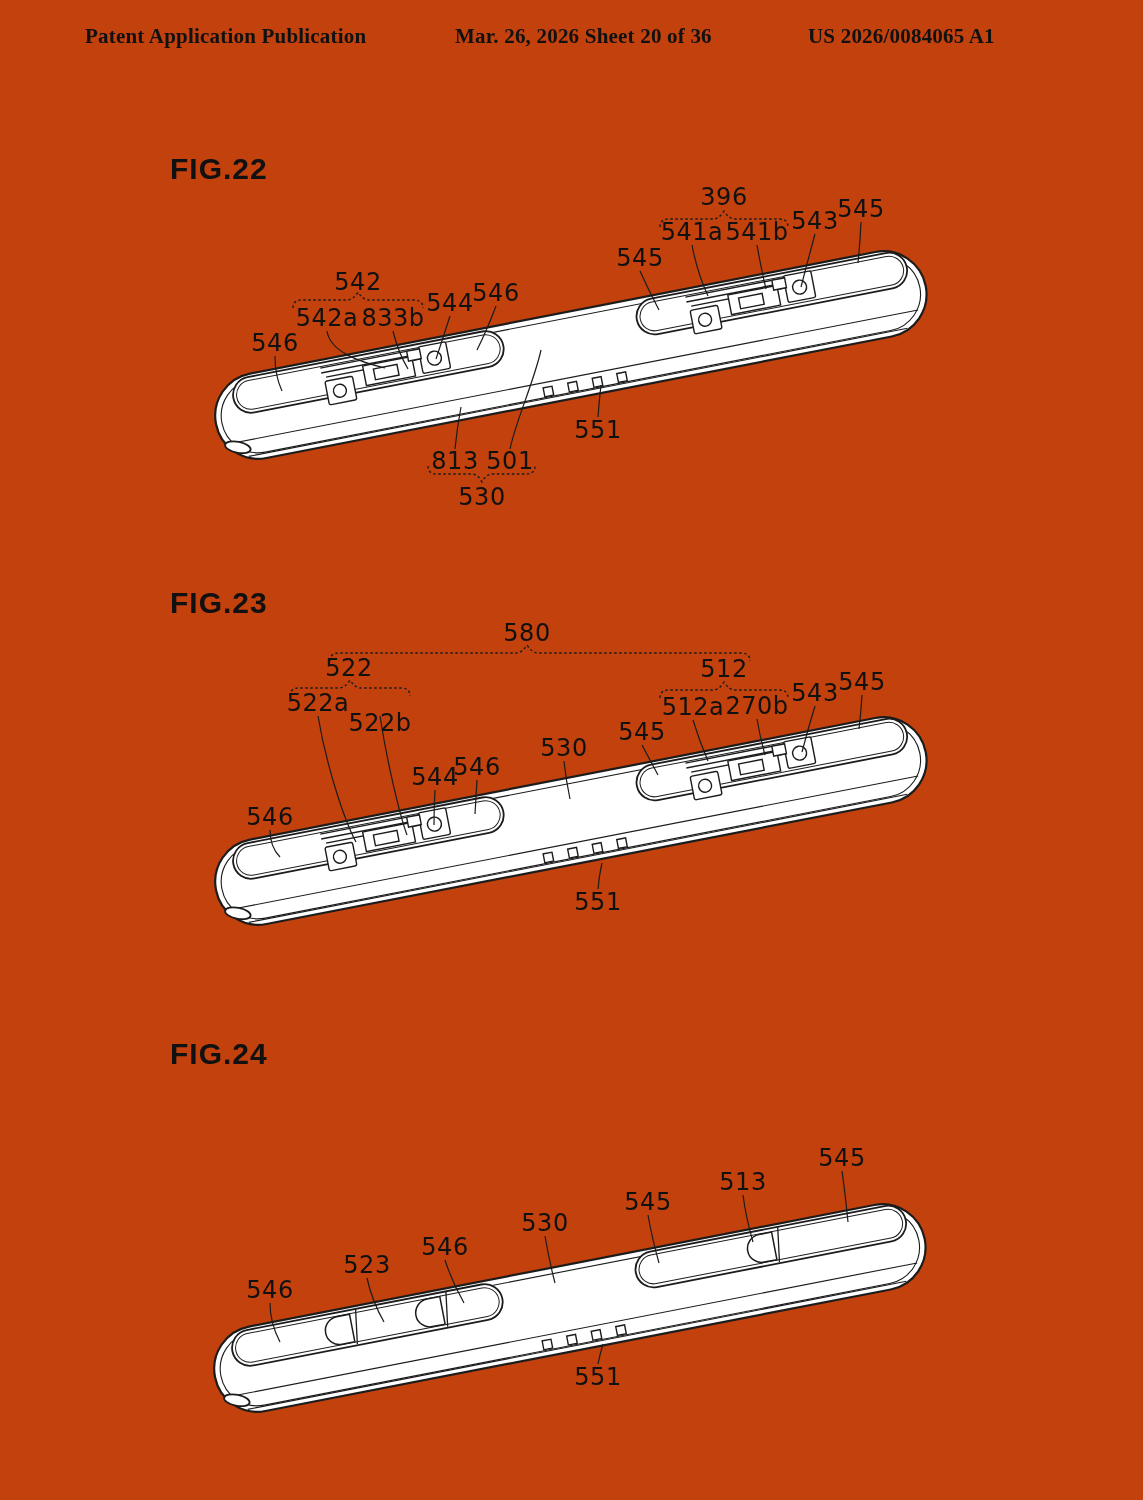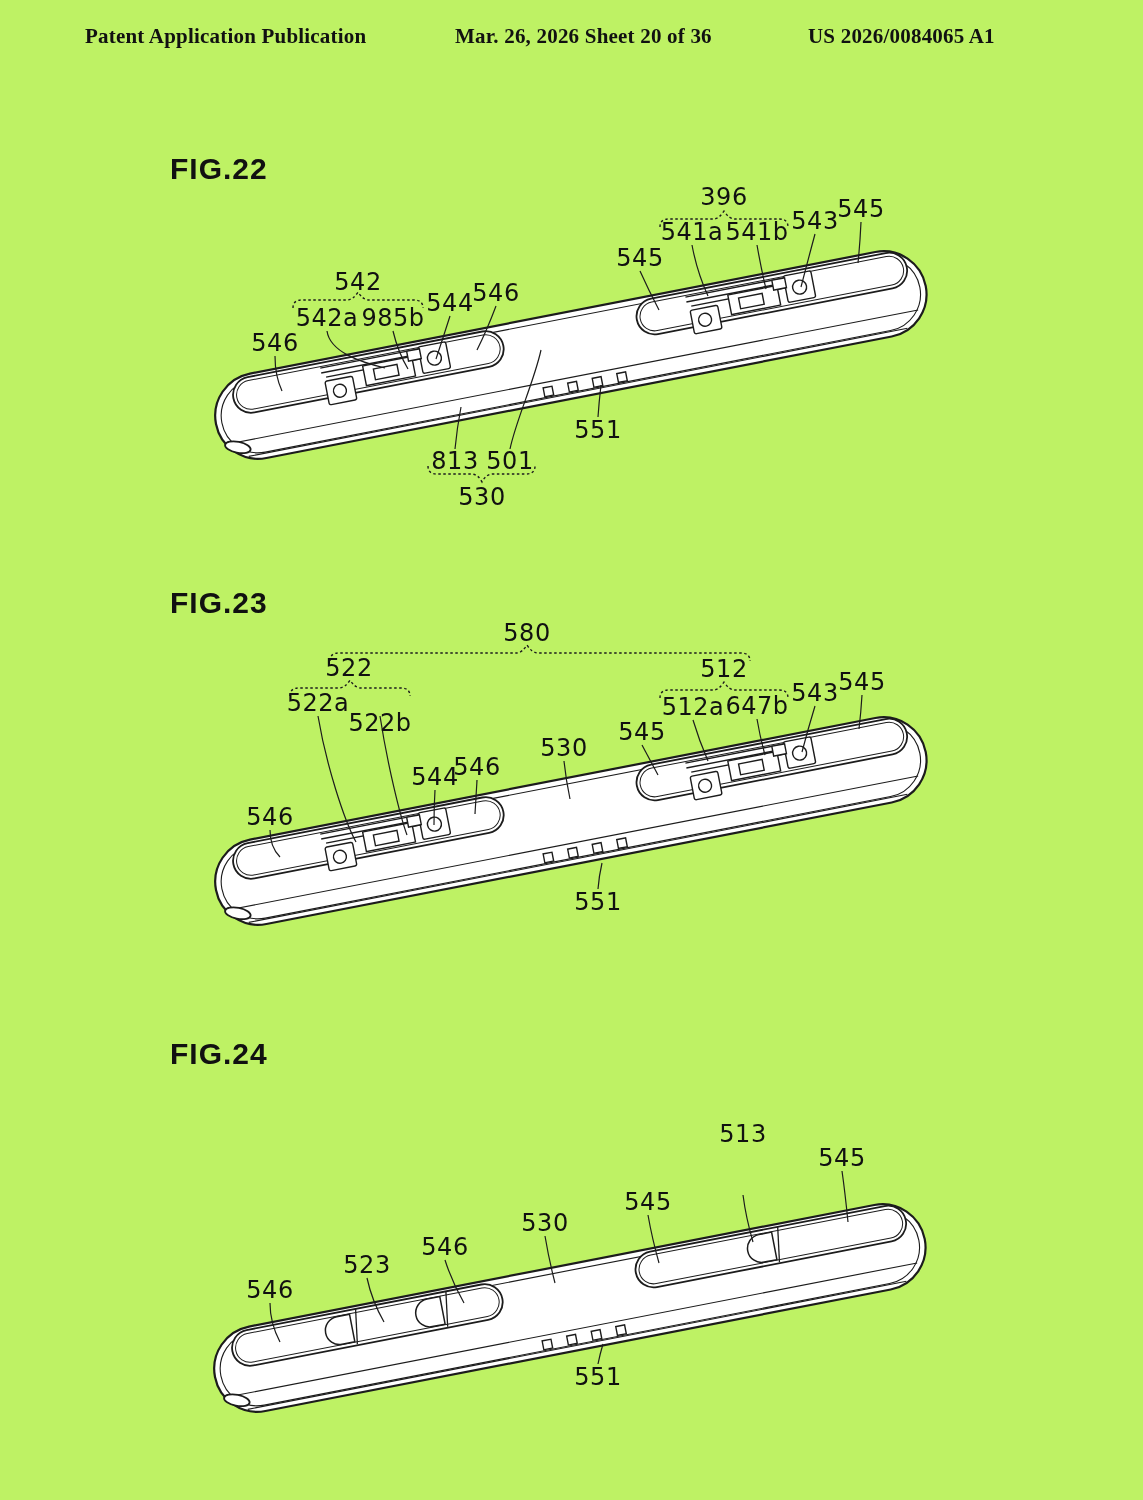--- a/index.html
+++ b/index.html
@@ -1,17 +1,17 @@
 <!DOCTYPE html>
 <html><head>
 <meta charset="utf-8">
 <style>
   html,body{margin:0;padding:0;background:#e8e8e8;}
   .page{
-    position:relative;width:1143px;height:1500px;background:#bef264;
+    position:relative;width:1143px;height:1500px;background:#c2410c;
     overflow:hidden;font-family:"Liberation Sans",sans-serif;text-align:center;
   }
   .hdr{
     position:absolute;top:24px;font:bold 21px "Liberation Serif",serif;
     color:#111;white-space:nowrap;letter-spacing:.2px;
   }
   .hdr-left{left:85px;}
   .hdr-center{left:455px;}
   .hdr-right{left:808px;}
   .figtitle{
@@ -158,47 +158,47 @@
   <div class="figtitle" style="left:170px;top:1037px">FIG.24</div>
 
   <div class="lbl" style="left:724px;top:197px">396</div>
   <div class="lbl" style="left:692px;top:232px">541a</div>
   <div class="lbl" style="left:757px;top:232px">541b</div>
   <div class="lbl" style="left:815px;top:221px">543</div>
   <div class="lbl" style="left:861px;top:209px">545</div>
   <div class="lbl" style="left:640px;top:258px">545</div>
   <div class="lbl" style="left:358px;top:282px">542</div>
   <div class="lbl" style="left:327px;top:318px">542a</div>
-  <div class="lbl" style="left:393px;top:318px">985b</div>
+  <div class="lbl" style="left:393px;top:318px">833b</div>
   <div class="lbl" style="left:450px;top:303px">544</div>
   <div class="lbl" style="left:496px;top:293px">546</div>
   <div class="lbl" style="left:275px;top:343px">546</div>
   <div class="lbl" style="left:598px;top:430px">551</div>
   <div class="lbl" style="left:455px;top:461px">813</div>
   <div class="lbl" style="left:510px;top:461px">501</div>
   <div class="lbl" style="left:482px;top:497px">530</div>
 
   <div class="lbl" style="left:527px;top:633px">580</div>
   <div class="lbl" style="left:349px;top:668px">522</div>
   <div class="lbl" style="left:318px;top:703px">522a</div>
   <div class="lbl" style="left:380px;top:723px">522b</div>
   <div class="lbl" style="left:724px;top:669px">512</div>
   <div class="lbl" style="left:693px;top:707px">512a</div>
-  <div class="lbl" style="left:757px;top:706px">647b</div>
+  <div class="lbl" style="left:757px;top:706px">270b</div>
   <div class="lbl" style="left:815px;top:693px">543</div>
   <div class="lbl" style="left:862px;top:682px">545</div>
   <div class="lbl" style="left:642px;top:732px">545</div>
   <div class="lbl" style="left:564px;top:748px">530</div>
   <div class="lbl" style="left:435px;top:777px">544</div>
   <div class="lbl" style="left:477px;top:767px">546</div>
   <div class="lbl" style="left:270px;top:817px">546</div>
   <div class="lbl" style="left:598px;top:902px">551</div>
 
   <div class="lbl" style="left:842px;top:1158px">545</div>
-  <div class="lbl" style="left:743px;top:1134px">513</div>
+  <div class="lbl" style="left:743px;top:1182px">513</div>
   <div class="lbl" style="left:648px;top:1202px">545</div>
   <div class="lbl" style="left:545px;top:1223px">530</div>
   <div class="lbl" style="left:445px;top:1247px">546</div>
   <div class="lbl" style="left:367px;top:1265px">523</div>
   <div class="lbl" style="left:270px;top:1290px">546</div>
   <div class="lbl" style="left:598px;top:1377px">551</div>
 
 </div>
 
 </body></html>

